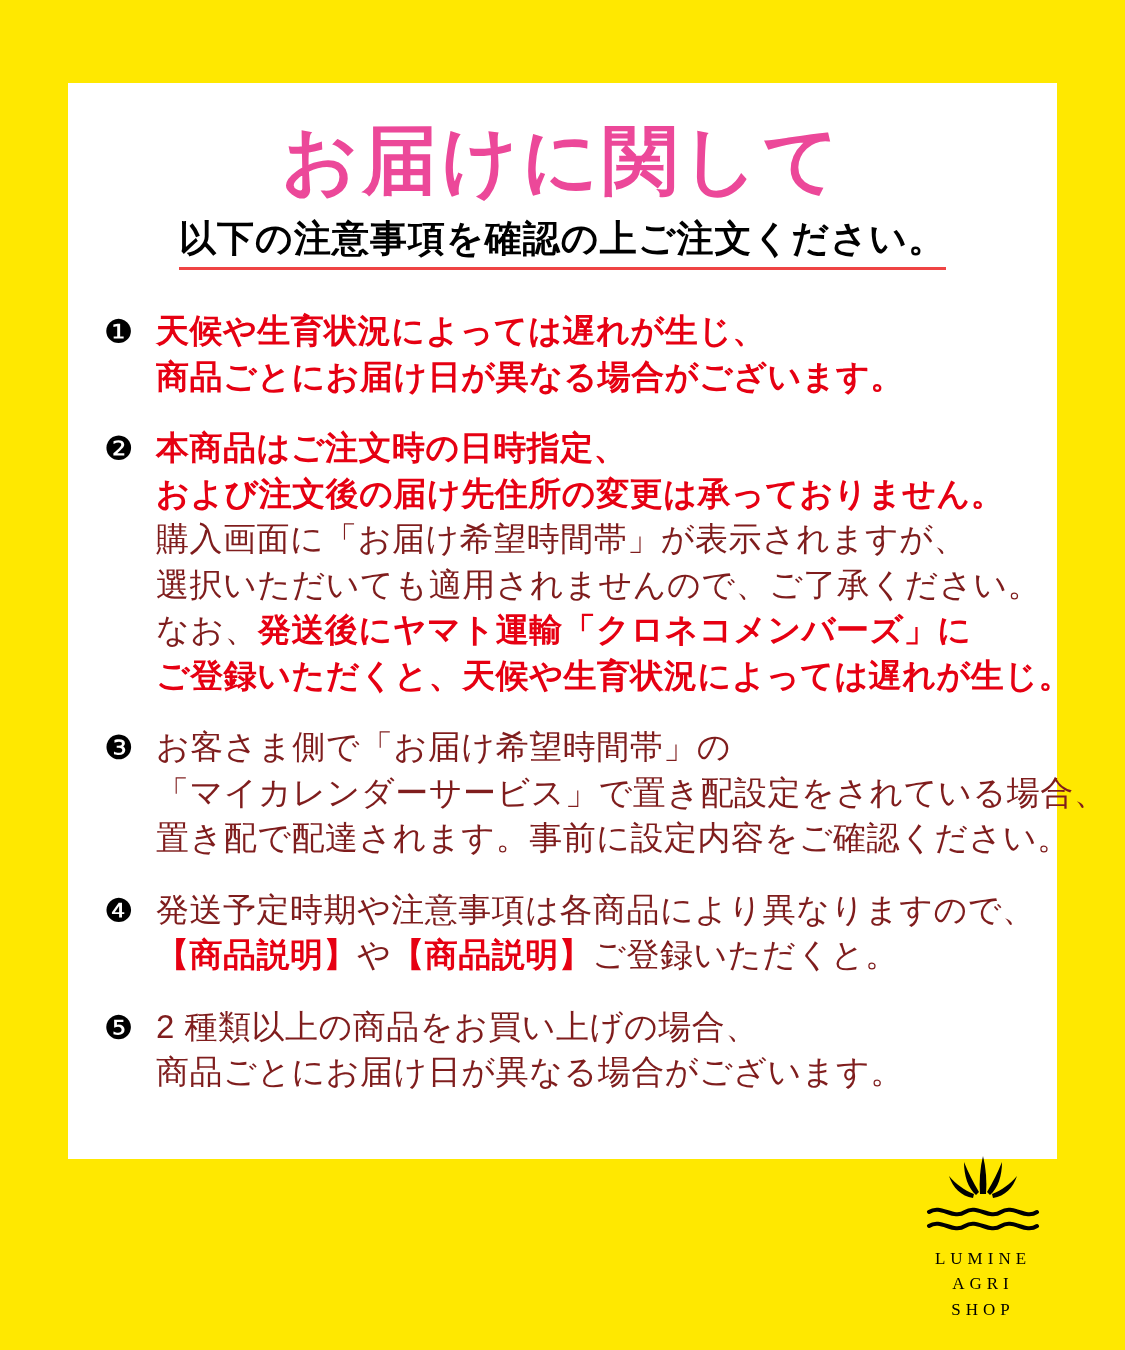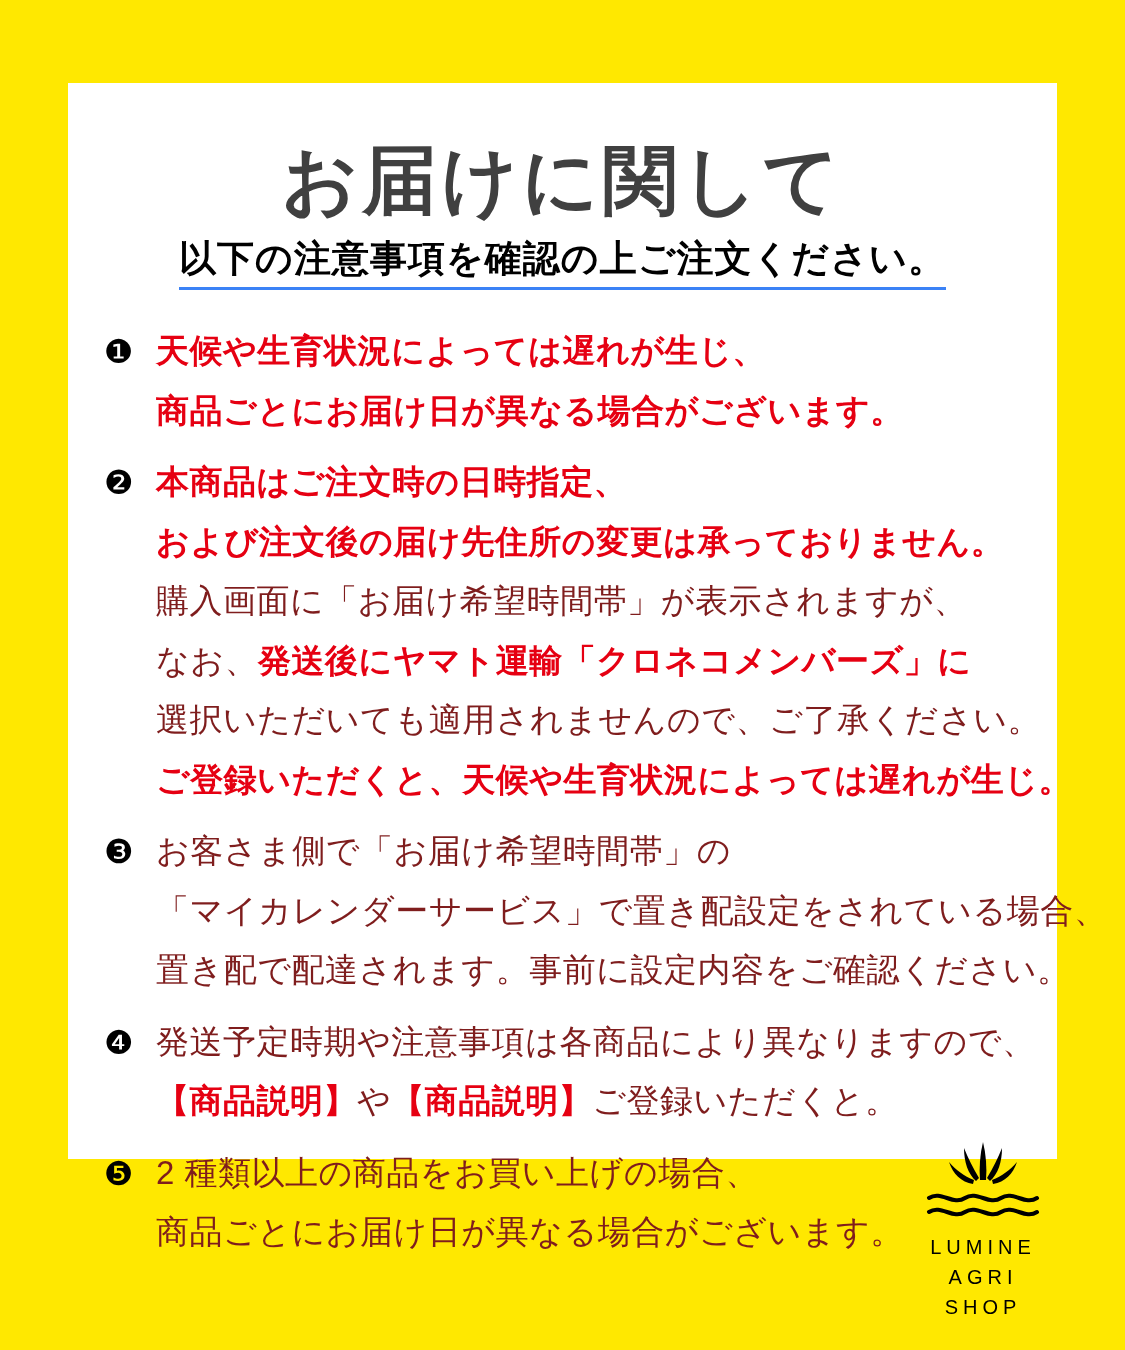--- a/index.html
+++ b/index.html
@@ -26,35 +26,35 @@
     width: 989px;
     height: 1076px;
     background: #FFFFFF;
     box-sizing: border-box;
   }
   .title {
     text-align: center;
     font-size: 75px;
     font-weight: bold;
     letter-spacing: 4px;
-    color: #404040;
+    color: #ec4899;
     margin: 0;
-    padding-top: 55px;
+    padding-top: 35px;
     line-height: 1.12;
   }
   .subtitle-wrap {
     text-align: center;
     margin-top: 12px;
   }
   .subtitle {
     display: inline-block;
     font-size: 37px;
     font-weight: bold;
     color: #000000;
-    border-bottom: 3px solid #3b82f6;
+    border-bottom: 3px solid #ef4444;
     padding-bottom: 3px;
     letter-spacing: 1px;
   }
   .items {
     margin-top: 38px;
     padding-left: 88px;
     padding-right: 40px;
   }
   .item {
     position: relative;
@@ -70,21 +70,20 @@
   }
   .lines {
     font-size: 33px;
     line-height: 1.38;
     color: #000000;
     letter-spacing: 0.5px;
     font-weight: normal;
   }
   .line {
     white-space: nowrap;
-    margin-top: 14px;
   }
   .red {
     color: #E60012;
     font-weight: bold;
   }
   .blk {
     color: #7f1d1d;
   }
   .item-1 .line, .item-2 .line.r {
     font-weight: bold;
@@ -96,25 +95,25 @@
     width: 160px;
     text-align: center;
   }
   .logo-mark {
     width: 120px;
     height: 86px;
     margin: 0 auto 10px auto;
     display: block;
   }
   .logo-text {
-    font-size: 20px;
+    font-size: 17px;
     letter-spacing: 5px;
     line-height: 1.5;
     color: #000000;
-    font-family: Liberation Sans, sans-serif;
+    font-family: Liberation Serif, serif;
   }
 </style>
 </head>
 <body>
 
 <div class="page">
   <div class="card">
 
     <h1 class="title">お届けに関して</h1>
 
@@ -131,22 +130,22 @@
           <div class="line red">商品ごとにお届け日が異なる場合がございます。</div>
         </div>
       </div>
 
       <div class="item item-2">
         <span class="marker">❷</span>
         <div class="lines">
           <div class="line r red">本商品はご注文時の日時指定、</div>
           <div class="line r red">および注文後の届け先住所の変更は承っておりません。</div>
           <div class="line blk">購入画面に「お届け希望時間帯」が表示されますが、</div>
+          <div class="line blk">選択いただいても適用されませんので、ご了承ください。</div>
           <div class="line"><span class="blk">なお、</span><span class="red">発送後にヤマト運輸「クロネコメンバーズ」に</span></div>
-          <div class="line blk">選択いただいても適用されませんので、ご了承ください。</div>
           <div class="line red">ご登録いただくと、天候や生育状況によっては遅れが生じ。</div>
         </div>
       </div>
 
       <div class="item item-3">
         <span class="marker">❸</span>
         <div class="lines">
           <div class="line blk">お客さま側で「お届け希望時間帯」の</div>
           <div class="line blk">「マイカレンダーサービス」で置き配設定をされている場合、</div>
           <div class="line blk">置き配で配達されます。事前に設定内容をご確認ください。</div>

